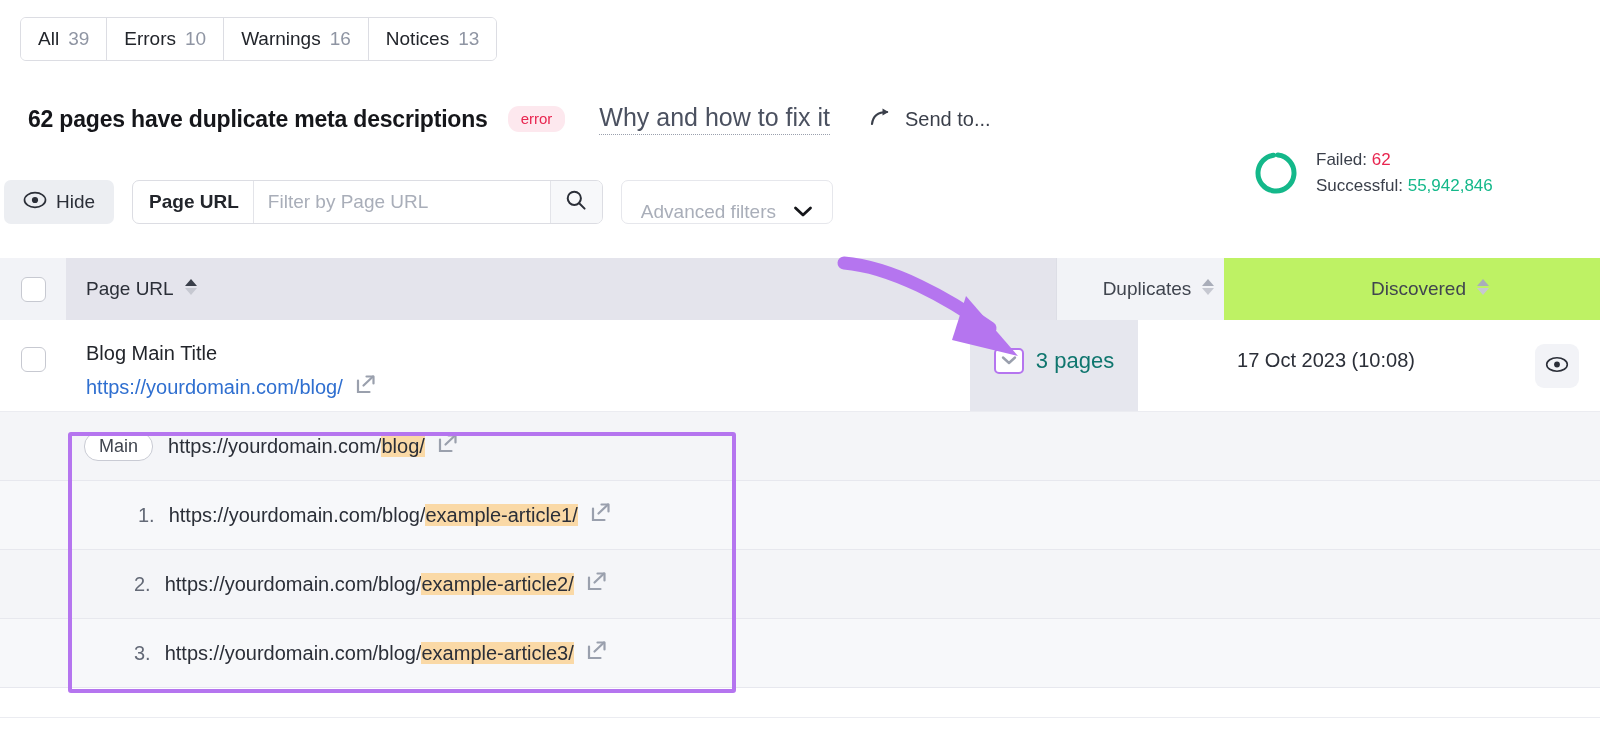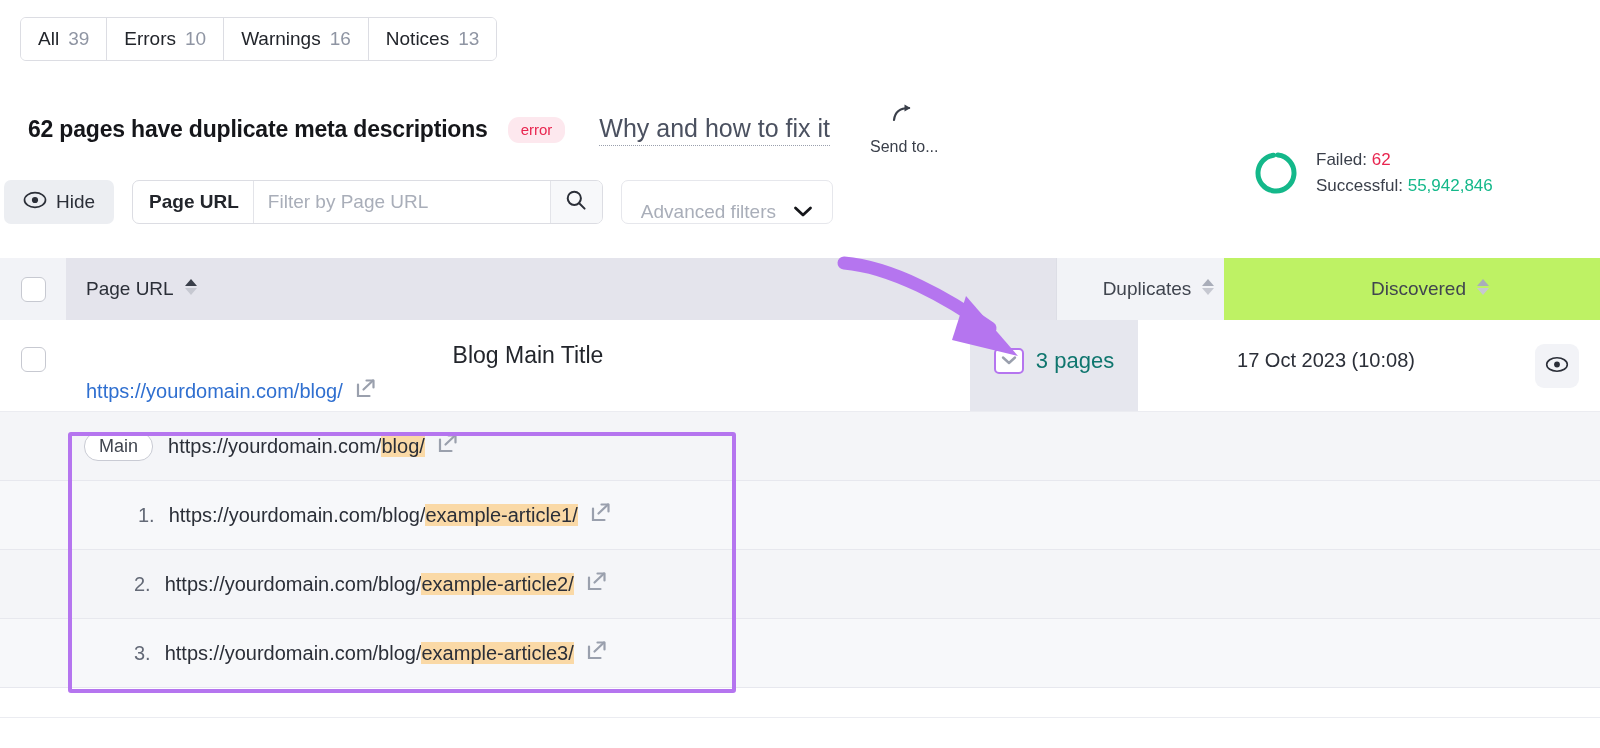--- a/index.html
+++ b/index.html
@@ -65,24 +65,23 @@
     margin-left: 34px;
     font-size: 25px;
     color: #4b5160;
     border-bottom: 1px dotted #9aa0ad;
     padding-bottom: 2px;
     cursor: pointer;
   }
   .send-to {
     margin-left: 40px;
     display: flex; align-items: center; gap: 11px;
-    font-size: 16px;
+    font-size: 20px;
     color: #3a3f4a;
     cursor: pointer;
-    flex-direction: column;
   }
 
   
   .total-checks {
     position: absolute;
     right: 18px; top: 140px;
     width: 330px;
   }
   .tc-head {
     display: flex; align-items: center; gap: 9px;
@@ -224,21 +223,21 @@
     min-height: 92px;
     background: #fff;
     border-bottom: 1px solid #ebecf1;
   }
   .rm-check {
     width: 66px;
     display: flex; justify-content: center;
     padding-top: 27px;
   }
   .rm-url { flex: 1; padding: 22px 0 0 20px; }
-  .rm-title { font-size: 23px; color: #22252b; text-align: center; }
+  .rm-title { font-size: 20px; color: #22252b; }
   .rm-link {
     margin-top: 9px;
     font-size: 20px;
     color: #2f6fd0;
     display: flex; align-items: center; gap: 12px;
     cursor: pointer;
   }
   .rm-dup {
     width: 168px;
     background: #e6e7ee;

